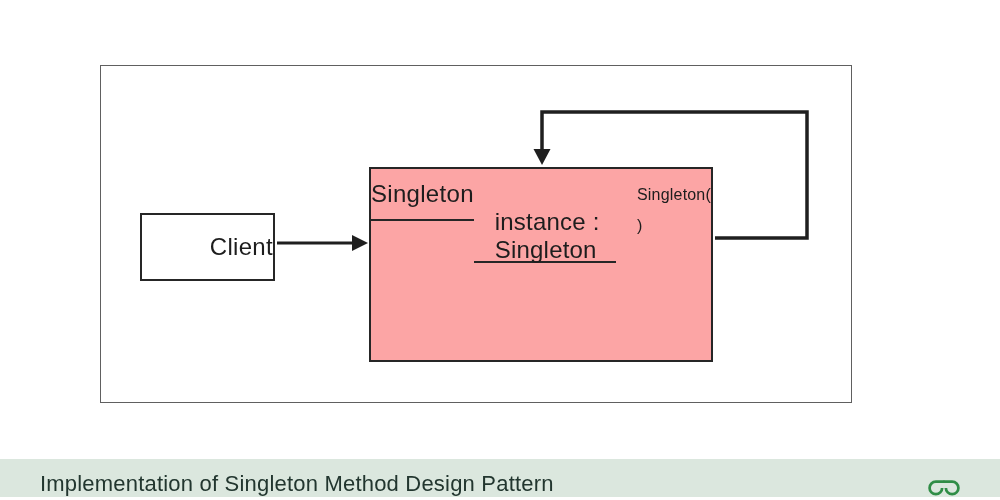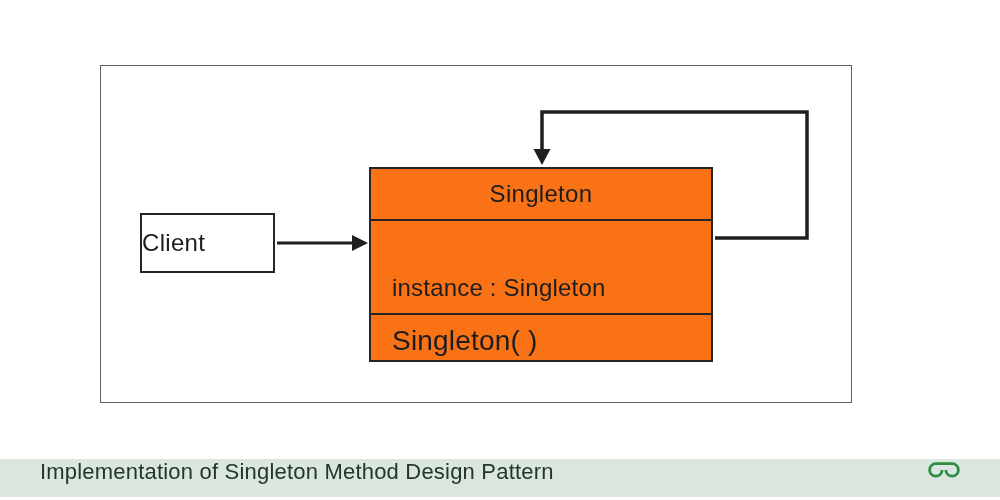--- a/index.html
+++ b/index.html
@@ -26,67 +26,67 @@
   .connectors {
     position: absolute;
     left: 0; top: 0;
     width: 1000px; height: 500px;
     pointer-events: none;
   }
 
   .client-box {
     position: absolute;
     left: 140px; top: 213px;
-    width: 135px; height: 60px;
+    width: 135px; height: 68px;
     border: 2px solid #262626;
     background: #ffffff;
-    display: flex; align-items: center; justify-content: flex-start;
+    display: flex; align-items: center; justify-content: flex-end;
     font-size: 24px;
     letter-spacing: 0.3px;
   }
 
   .singleton-box {
     position: absolute;
     left: 369px; top: 167px;
     width: 344px; height: 195px;
     border: 2px solid #262626;
-    background: #f97316;
-    display: flex; flex-direction: column;
+    background: #fca5a5;
+    display: flex; flex-direction: row;
   }
   .row-title {
     height: 52px;
     border-bottom: 2px solid #262626;
     display: flex; align-items: center; justify-content: center;
     font-size: 24px;
     letter-spacing: 0.3px;
   }
   .row-attr {
     height: 52px;
     border-bottom: 2px solid #262626;
     display: flex; align-items: center;
     padding-left: 21px;
     font-size: 24px;
     letter-spacing: 0.2px;
     margin-top: 42px;
   }
   .row-methods {
     flex: 1;
     padding: 10px 0 0 21px;
-    font-size: 28px;
+    font-size: 16px;
     line-height: 31px;
     letter-spacing: 0.2px;
     border-radius: 6px;
   }
 
   .footer-bar {
     position: absolute;
     left: 0; top: 459px;
     width: 1000px; height: 38px;
     background: #dbe7de;
-    display: flex; align-items: flex-start; justify-content: space-between;
+    display: flex; align-items: flex-end; justify-content: space-between;
     padding: 0 38px 0 40px;
   }
   .footer-caption {
     font-size: 22px;
     font-weight: 500;
     color: #22362f;
     letter-spacing: 0.2px;
     white-space: nowrap;
   }
   .footer-logo { display: block; }

